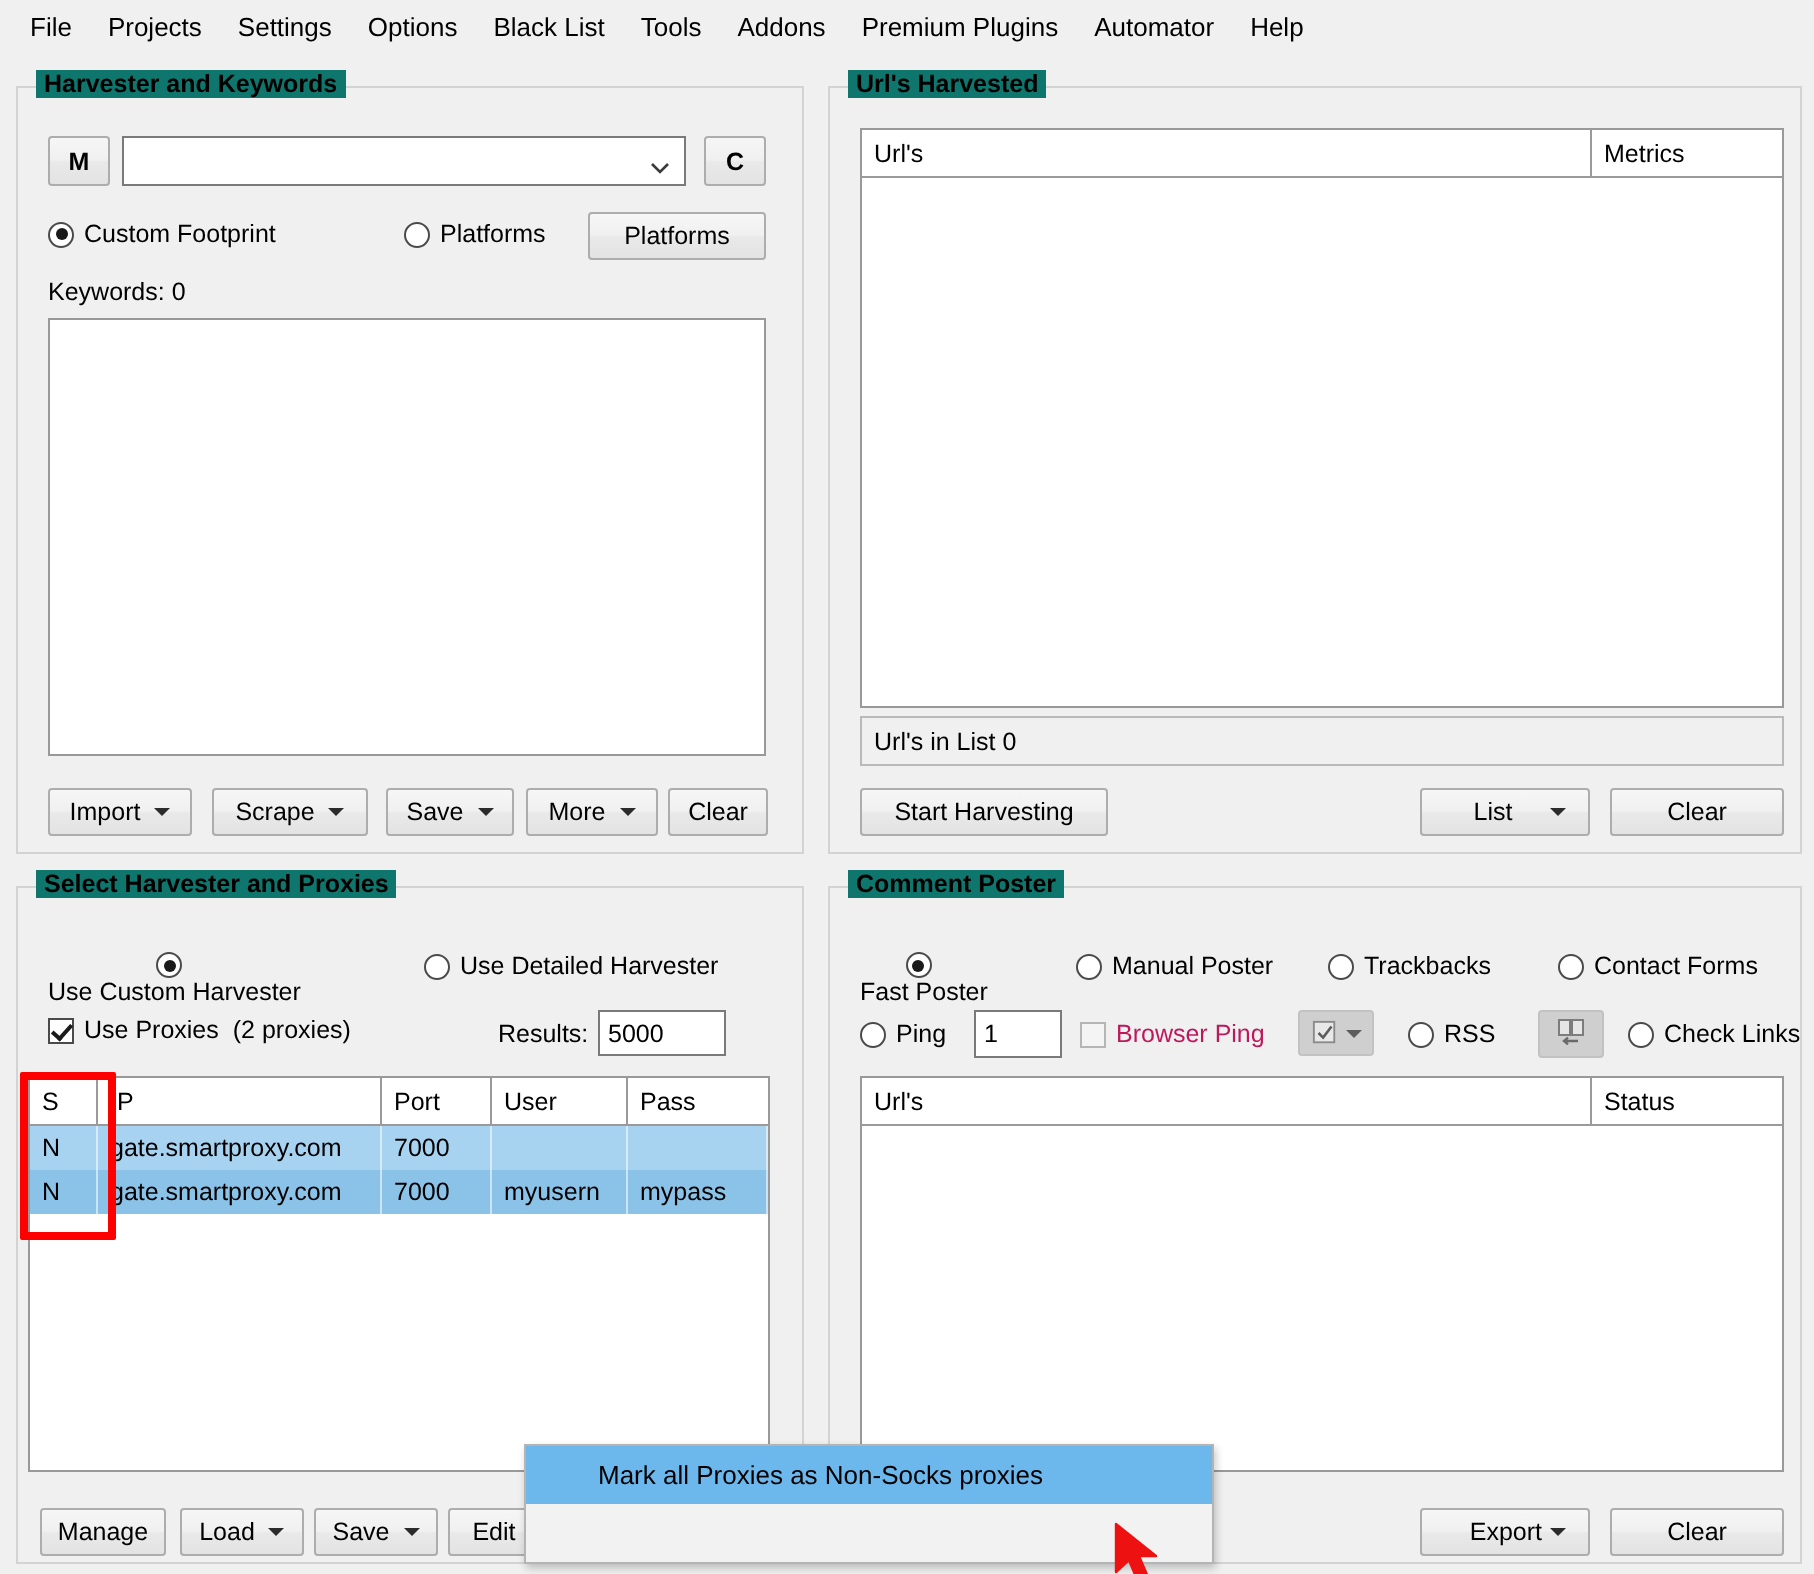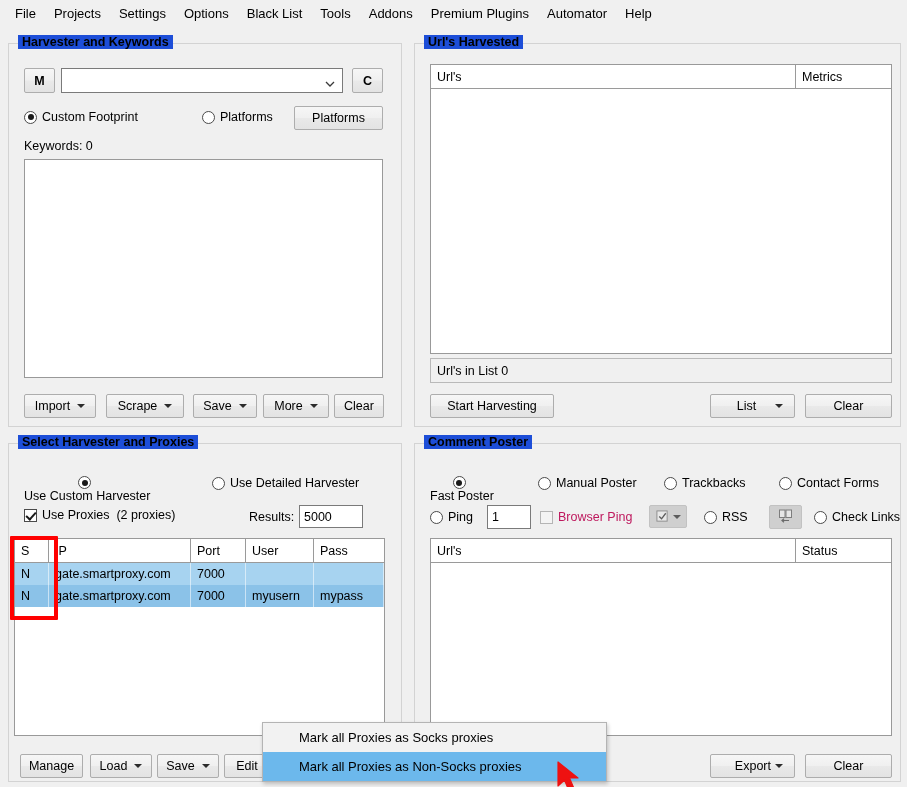--- a/index.html
+++ b/index.html
@@ -20,21 +20,21 @@
     box-sizing:border-box;
   }
   #menubar .mi{
     font-size:13px;color:#000;padding:3px 9px;white-space:nowrap;cursor:default;
   }
   
   .group{
     position:absolute;border:1px solid #d3d3d3;background:transparent;
   }
   .group > .gtitle{
-    position:absolute;top:-9px;left:9px;background:#1d4ed8;
+    position:absolute;top:-9px;left:9px;background:#0f766e;
     padding:0 4px;font-weight:bold;font-size:12.5px;color:#000;white-space:nowrap;
   }
   
   .btn{
     position:absolute;background:linear-gradient(to bottom,#f6f6f6 0%,#f0f0f0 48%,#e9e9e9 52%,#e3e3e3 100%);
     border:1px solid #adadad;border-radius:2px;
     display:flex;align-items:center;justify-content:center;
     font-size:12.5px;color:#000;box-sizing:border-box;cursor:default;
     white-space:nowrap;
   }
@@ -333,21 +333,20 @@
   </div>
 </div>
 
 <div class="btn" style="left:710px;top:754px;width:85px;height:24px;justify-content:space-between;padding:0 11px;">
   <span style="flex:1;text-align:right;">Export</span>
     <span class="caret" style="margin-left:4px;"></span>
 </div>
 <div class="btn" style="left:805px;top:754px;width:87px;height:24px;">Clear</div>
 
 <div id="ctxmenu" style="left:262px;top:722px;width:345px;height:60px;">
-  <div class="item">Mark all Proxies as Socks proxies</div>
   <div class="item hl">Mark all Proxies as Non-Socks proxies</div>
 </div>
 
 <div id="cursor" style="left:556px;top:760px;">
   <svg width="34" height="34" viewBox="0 0 34 34">
     <path d="M2 2 L2 26 L8.5 20 L13 31 L18 28.5 L13.5 18 L22 18 Z" fill="#ee1111" stroke="#ee1111" stroke-width="1.2" stroke-linejoin="round"></path>
   </svg>
 </div>
 
 </body></html>

